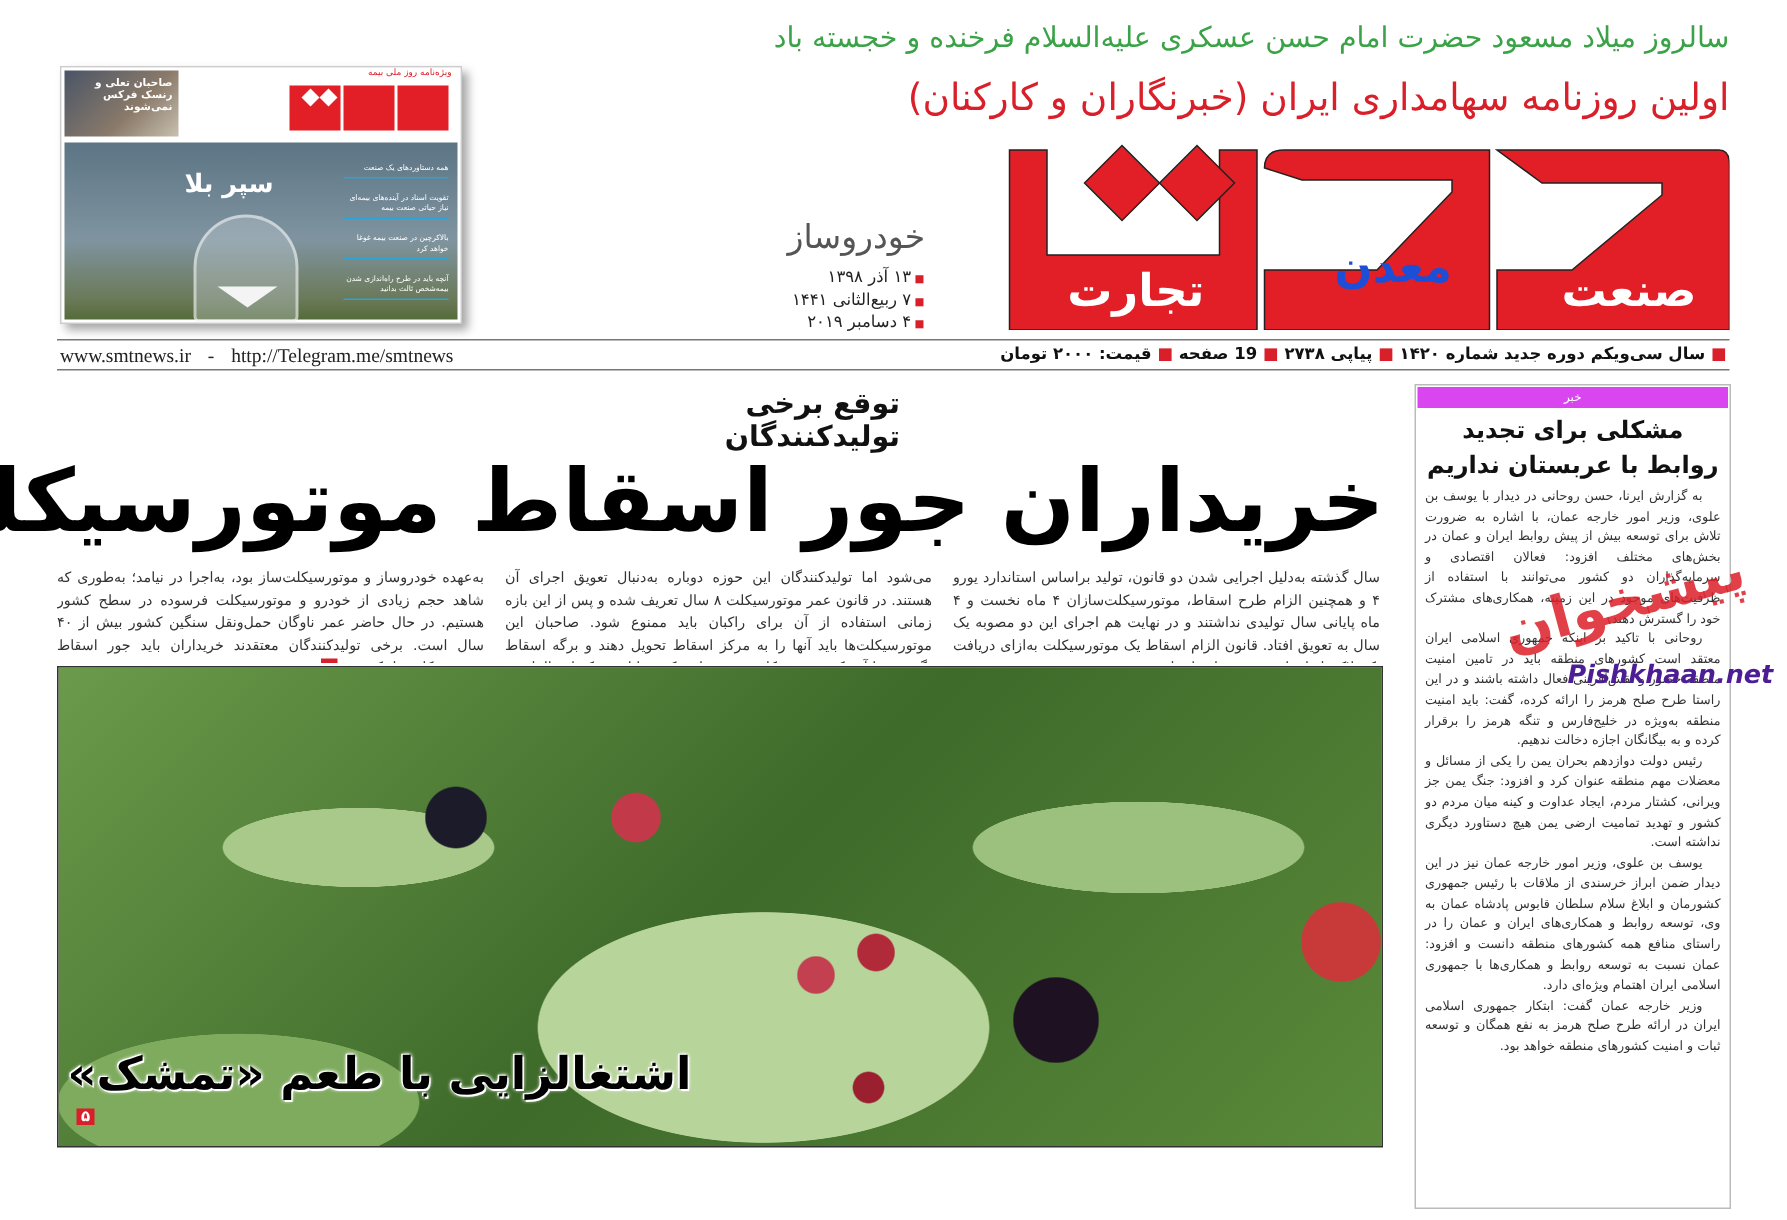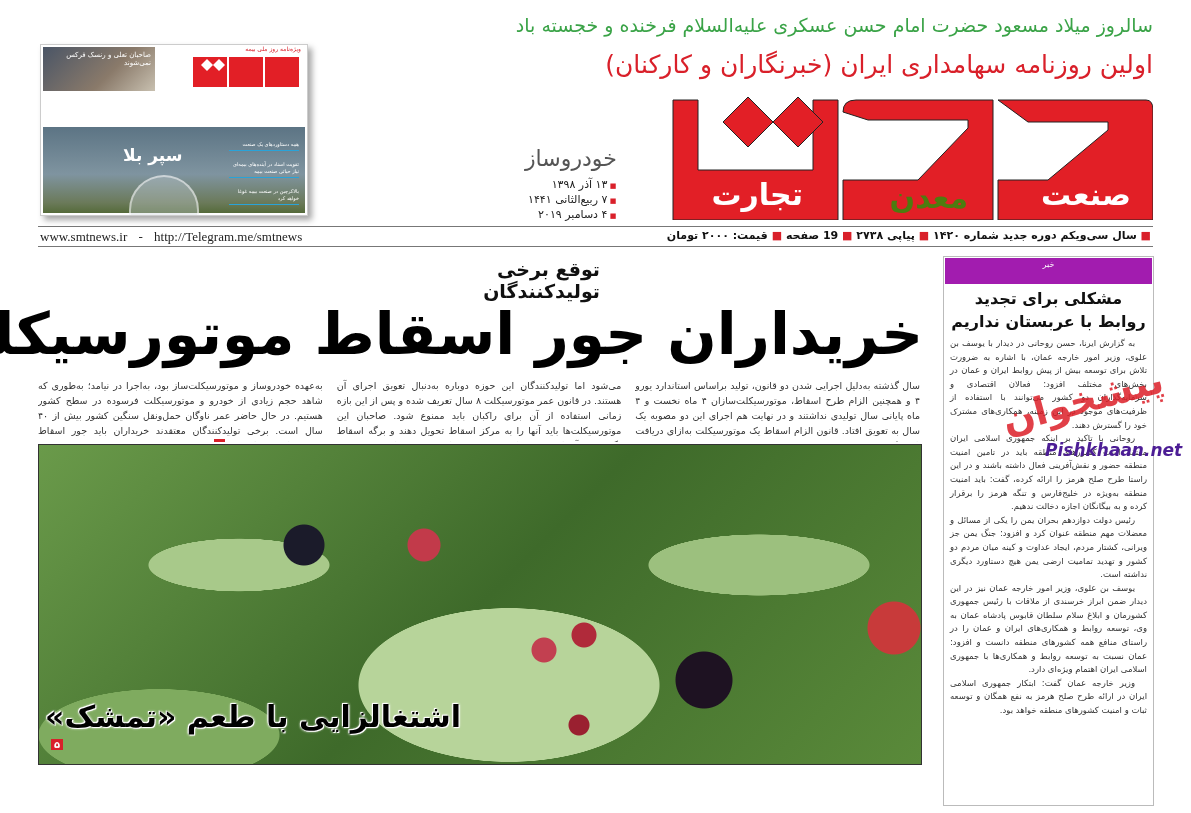--- a/index.html
+++ b/index.html
@@ -10,24 +10,24 @@
   .tagline-green { top: 14px; right: 38px; color: #3aa347; font-size: 19px; white-space: nowrap; text-align: center; }
   .tagline-red { top: 50px; right: 38px; color: #d9202a; font-size: 25px; white-space: nowrap; }
   .logo { top: 92px; right: 38px; width: 485px; height: 128px; }
   .logo svg { width: 100%; height: 100%; }
   .weekday { top: 146px; left: 525px; color: #555; font-size: 22px; }
   .dates { top: 178px; left: 528px; font-size: 11px; line-height: 14px; color: #222; text-align: right; }
   .dates div::before { content: "■ "; color: #d9202a; font-size: 7px; }
 
   .mini-cover { top: 44px; left: 40px; width: 268px; height: 172px; border: 1px solid #ccc; box-shadow: 4px 4px 6px rgba(0,0,0,0.35); background: #fff; overflow: hidden; }
   .mini-top { position: absolute; top: 0; left: 0; right: 0; height: 48px; background: #fff; }
-  .mini-photo { position: absolute; top: 2px; left: 2px; width: 112px; height: 44px; background: linear-gradient(135deg,#4a5566,#8a7a6a 60%,#c8c0b0); }
+  .mini-photo { position: absolute; top: 2px; left: 2px; width: 76px; height: 44px; background: linear-gradient(135deg,#4a5566,#8a7a6a 60%,#c8c0b0); font-weight: bold; }
   .mini-photo span { position: absolute; top: 4px; right: 4px; font-size: 7px; color: #fff; direction: rtl; }
   .mini-logo { position: absolute; top: 6px; right: 6px; width: 110px; height: 38px; }
-  .mini-banner { position: absolute; top: 50px; left: 2px; right: 2px; bottom: 2px; background: linear-gradient(180deg,#5c7484,#7f94a0 55%,#6b7a5a 88%,#556b3a); margin-top: 32px; }
+  .mini-banner { position: absolute; top: 50px; left: 2px; right: 2px; bottom: 2px; background: linear-gradient(180deg,#5c7484,#7f94a0 55%,#6b7a5a 88%,#556b3a); }
   .mini-banner .title { position: absolute; top: 18px; left: 80px; color: #fff; font-size: 17px; font-weight: bold; }
   .mini-banner .items { position: absolute; top: 14px; right: 6px; width: 70px; font-size: 5px; color: #fff; line-height: 7px; }
   .mini-banner .items div { border-bottom: 1px solid #29a3d8; margin-bottom: 10px; padding-bottom: 2px; }
   .mini-dome { position: absolute; top: 48px; left: 86px; width: 70px; height: 72px; border-radius: 35px 35px 4px 4px; border: 2px solid rgba(255,255,255,0.5); background: rgba(200,210,215,0.35); }
   .mini-boat { position: absolute; bottom: 8px; left: 14px; width: 0; height: 0; border-left: 20px solid transparent; border-right: 20px solid transparent; border-top: 14px solid #f4f4f4; }
 
   .rule { left: 38px; right: 38px; height: 1px; background: #777; }
   .web-line { top: 229px; left: 40px; direction: ltr; font-family: "Liberation Serif", serif; font-size: 13px; color: #222; white-space: nowrap; }
   .issue-line { top: 229px; right: 40px; font-size: 11px; color: #111; white-space: nowrap; font-weight: bold; }
   .issue-line .dot { color: #d9202a; }
@@ -52,21 +52,21 @@
       radial-gradient(ellipse at 470px 240px, #b7d49a 0 150px, transparent 151px),
       radial-gradient(ellipse at 720px 120px, #9cc07e 0 110px, transparent 111px),
       radial-gradient(ellipse at 120px 290px, #7fab5f 0 120px, transparent 121px),
       linear-gradient(135deg, #6a9a4a, #3e6a2a 50%, #5a8a3a);
   }
   .photo-caption { position: absolute; bottom: 30px; left: 6px; font-size: 30px; font-weight: bold; color: #000; text-shadow: 0 0 3px #fff, 0 0 3px #fff, 1px 1px 0 #fff, -1px -1px 0 #fff; white-space: nowrap; }
   .photo-badge { position: absolute; bottom: 14px; left: 12px; background: #d9202a; color: #fff; font-size: 10px; padding: 0 3px; font-weight: bold; }
 
   
   .sidebar { top: 256px; left: 943px; width: 211px; height: 550px; border: 1px solid #bbb; background: #fff; }
-  .side-label { height: 26px; background: #a21caf; color: #fff; font-size: 8px; text-align: center; line-height: 13px; margin: 1px; }
+  .side-label { height: 14px; background: #d946ef; color: #fff; font-size: 8px; text-align: center; line-height: 13px; margin: 1px; }
   .side-title { font-size: 16px; line-height: 23px; text-align: center; color: #111; padding: 2px 6px 4px; font-weight: bold; }
   .side-body { font-size: 8.5px; line-height: 13.6px; color: #333; text-align: justify; padding: 0 6px; }
   .side-body p { text-indent: 12px; }
   .watermark { top: 378px; left: 1045px; width: 150px; height: 110px; pointer-events: none; }
   .watermark .fa { position: absolute; top: 0; right: 30px; font-size: 38px; font-weight: bold; color: rgba(220,30,40,0.85); transform: rotate(-15deg); }
   .watermark .en { position: absolute; top: 62px; left: 0; font-size: 17px; font-weight: bold; font-style: italic; color: #4c1d95; direction: ltr; }
 </style>
 </head>
 <body>
 
@@ -78,21 +78,21 @@
 
     <path d="M330 8 L478 8 Q485 8 485 18 L485 128 L330 128 L330 88 L380 88 L440 38 L440 30 L360 30 Z" fill="#e21f26" stroke="#222" stroke-width="1"></path>
 
     <path d="M175 20 Q175 8 188 8 L325 8 L325 128 L175 128 L175 88 L250 88 L300 36 L300 28 L200 28 Z" fill="#e21f26" stroke="#222" stroke-width="1"></path>
 
     <path d="M5 8 L30 8 L30 78 L145 78 L145 8 L170 8 L170 128 L5 128 Z" fill="#e21f26" stroke="#222" stroke-width="1"></path>
     <polygon points="55,30 80,5 105,30 80,55" fill="#e21f26" stroke="#222" stroke-width="1"></polygon>
     <polygon points="105,30 130,5 155,30 130,55" fill="#e21f26" stroke="#222" stroke-width="1"></polygon>
   </svg>
   <span class="abs" style="bottom:8px; right:22px; color:#fff; font-size:30px; font-weight:bold;">صنعت</span>
-  <span class="abs" style="bottom:5px; right:185px; color:#4d7c0f; font-size:30px; font-weight:bold;">معدن</span>
+  <span class="abs" style="bottom:24px; right:185px; color:#1d4ed8; font-size:30px; font-weight:bold;">معدن</span>
   <span class="abs" style="bottom:8px; right:350px; color:#fff; font-size:30px; font-weight:bold;">تجارت</span>
 </div>
 
 <div class="abs weekday">خودروساز</div>
 <div class="abs dates">
   <div>۱۳ آذر ۱۳۹۸</div>
   <div>۷ ربیع‌الثانی ۱۴۴۱</div>
   <div>۴ دسامبر ۲۰۱۹</div>
 </div>
 

